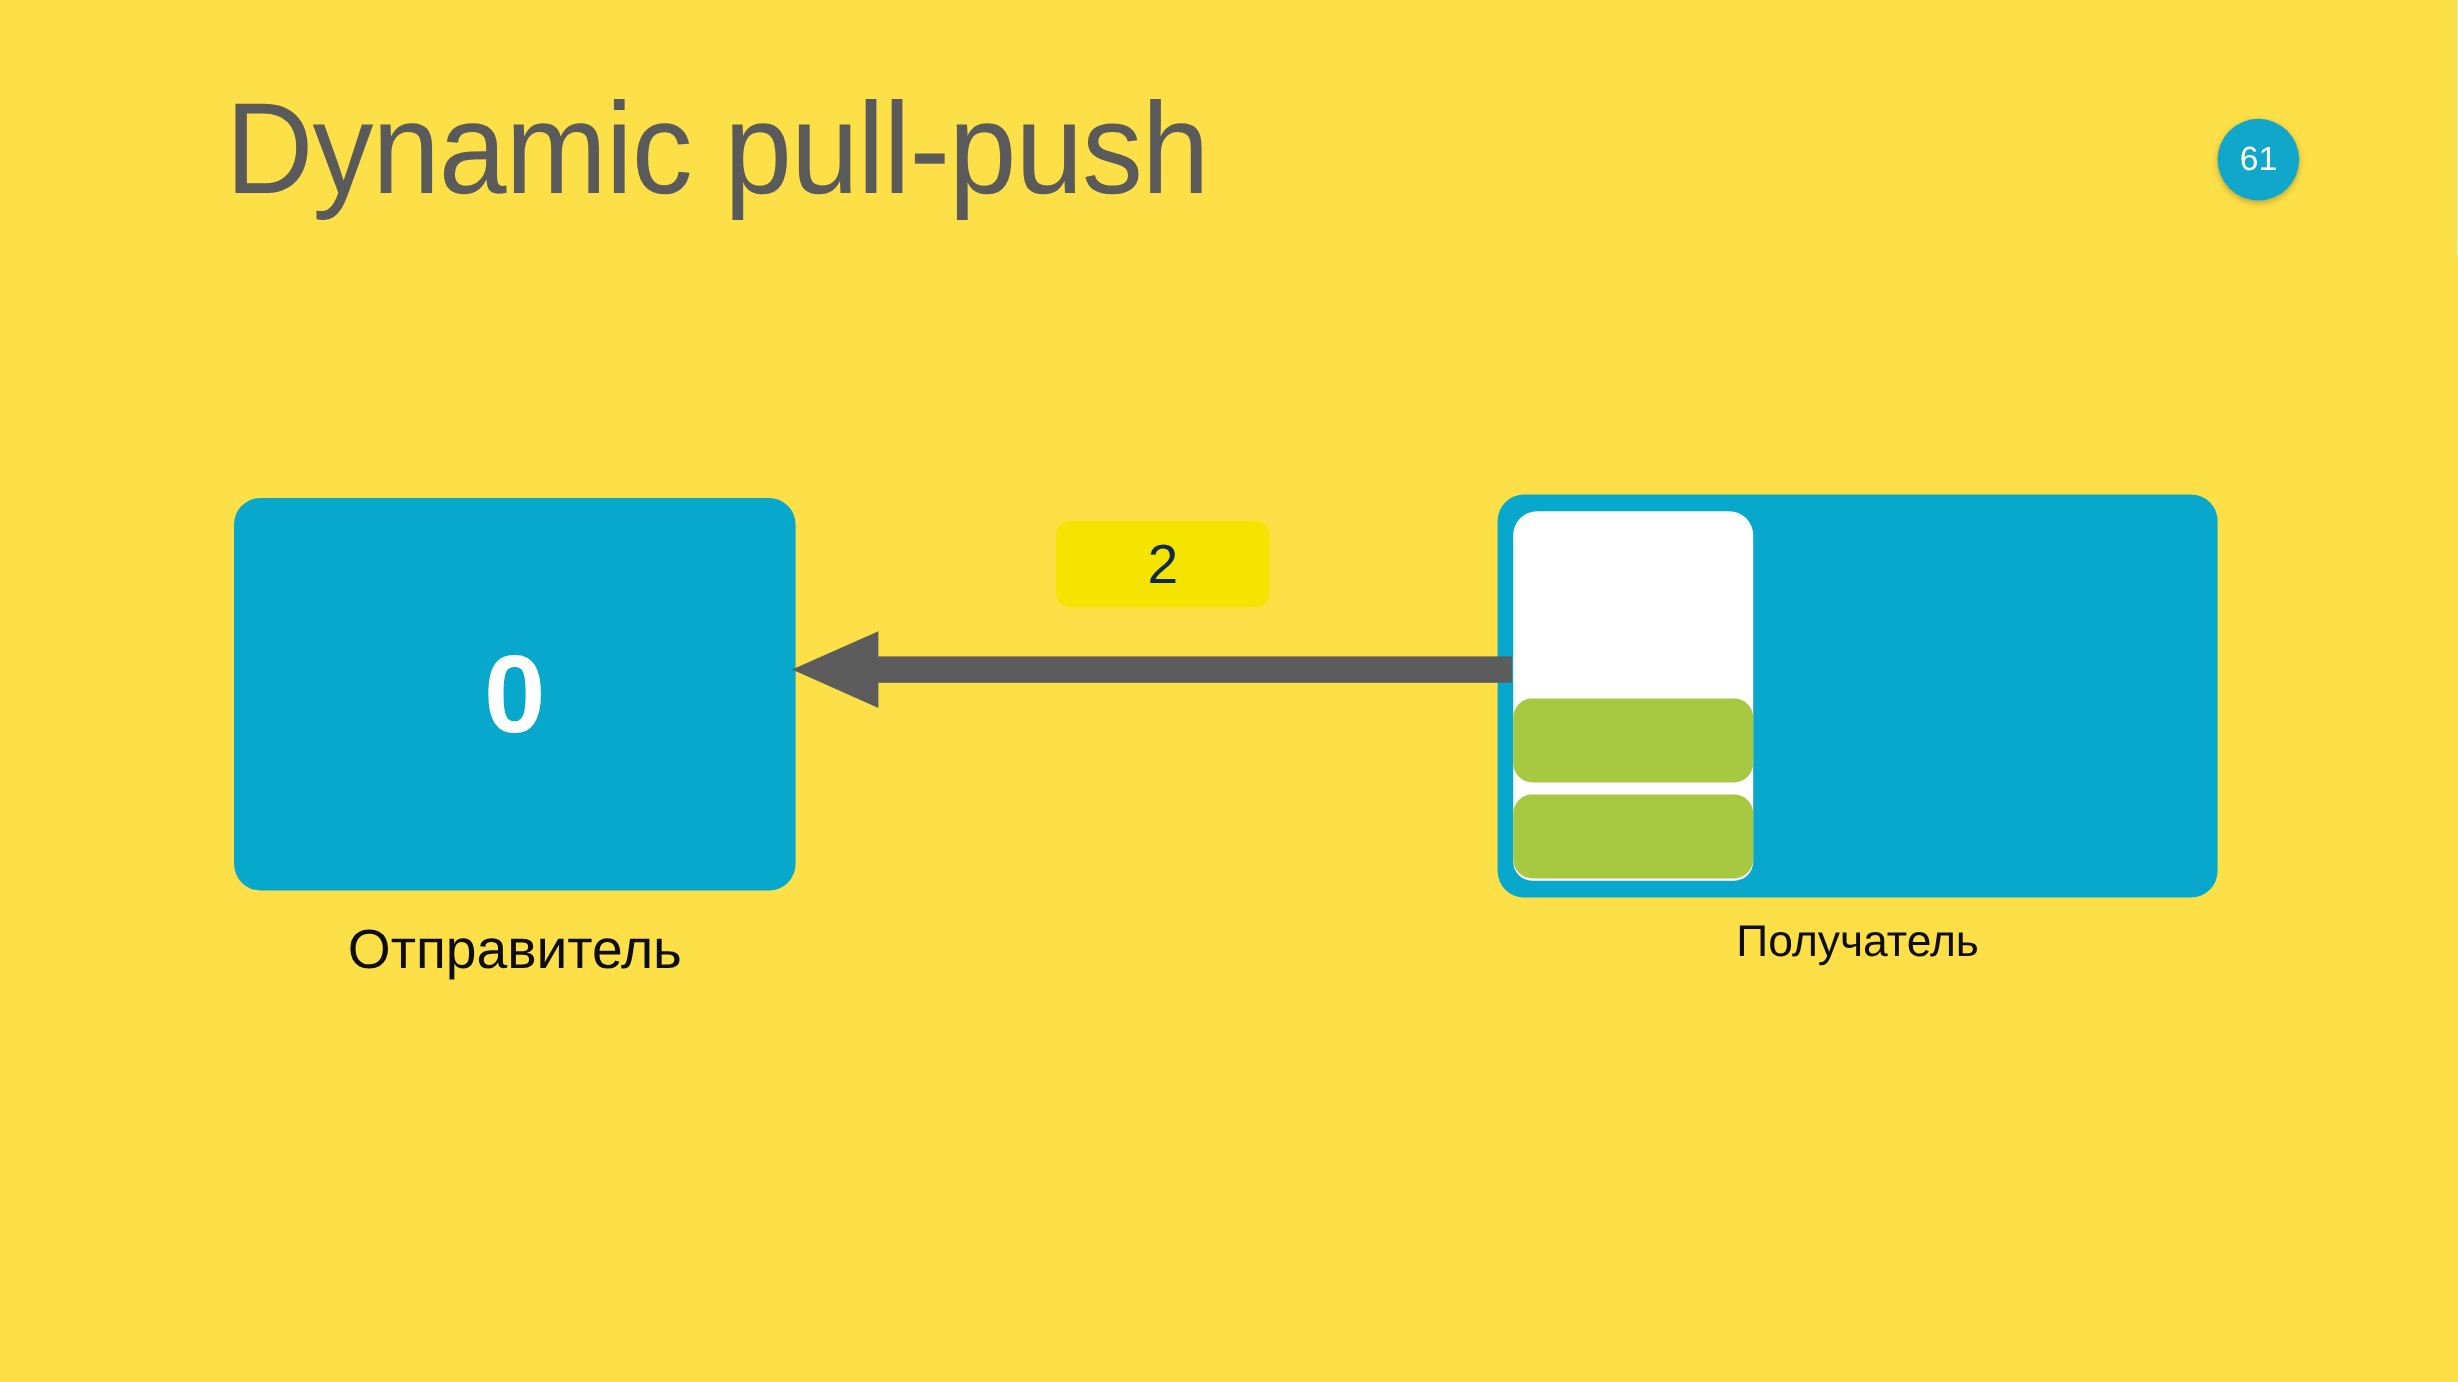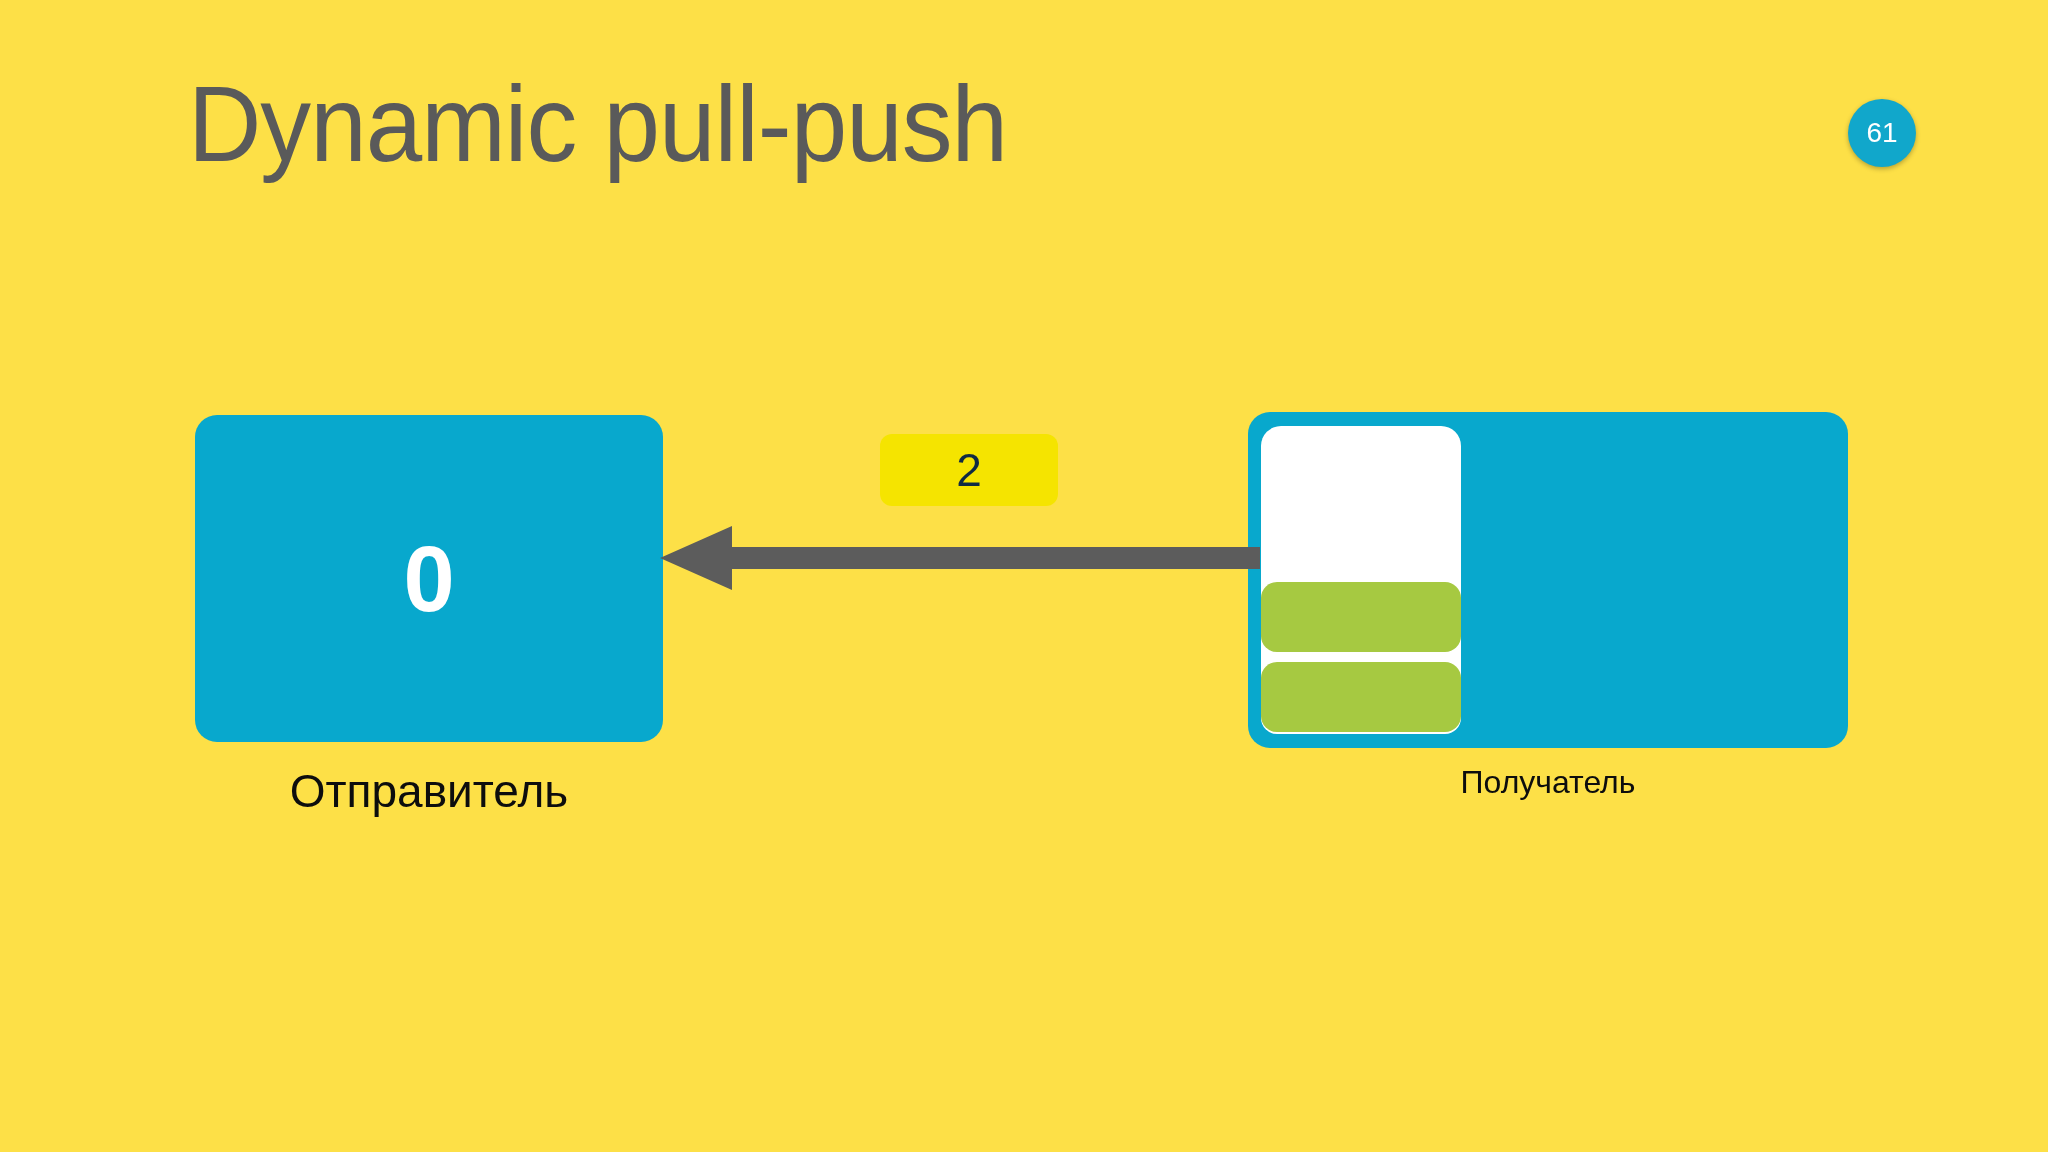--- a/index.html
+++ b/index.html
@@ -120,21 +120,21 @@
   }
   .buffer-slot.s1 { bottom: 82px; }
   .buffer-slot.s2 { bottom: 2px; }
 
   .label-receiver {
     position: absolute;
     left: 1248px;
     top: 764px;
     width: 600px;
     text-align: center;
-    font-size: 32px;
+    font-size: 37px;
     color: #0d0d0d;
     white-space: nowrap;
   }
 
   
   .flow-arrow {
     position: absolute;
     left: 660px;
     top: 522px;
     width: 600px;

